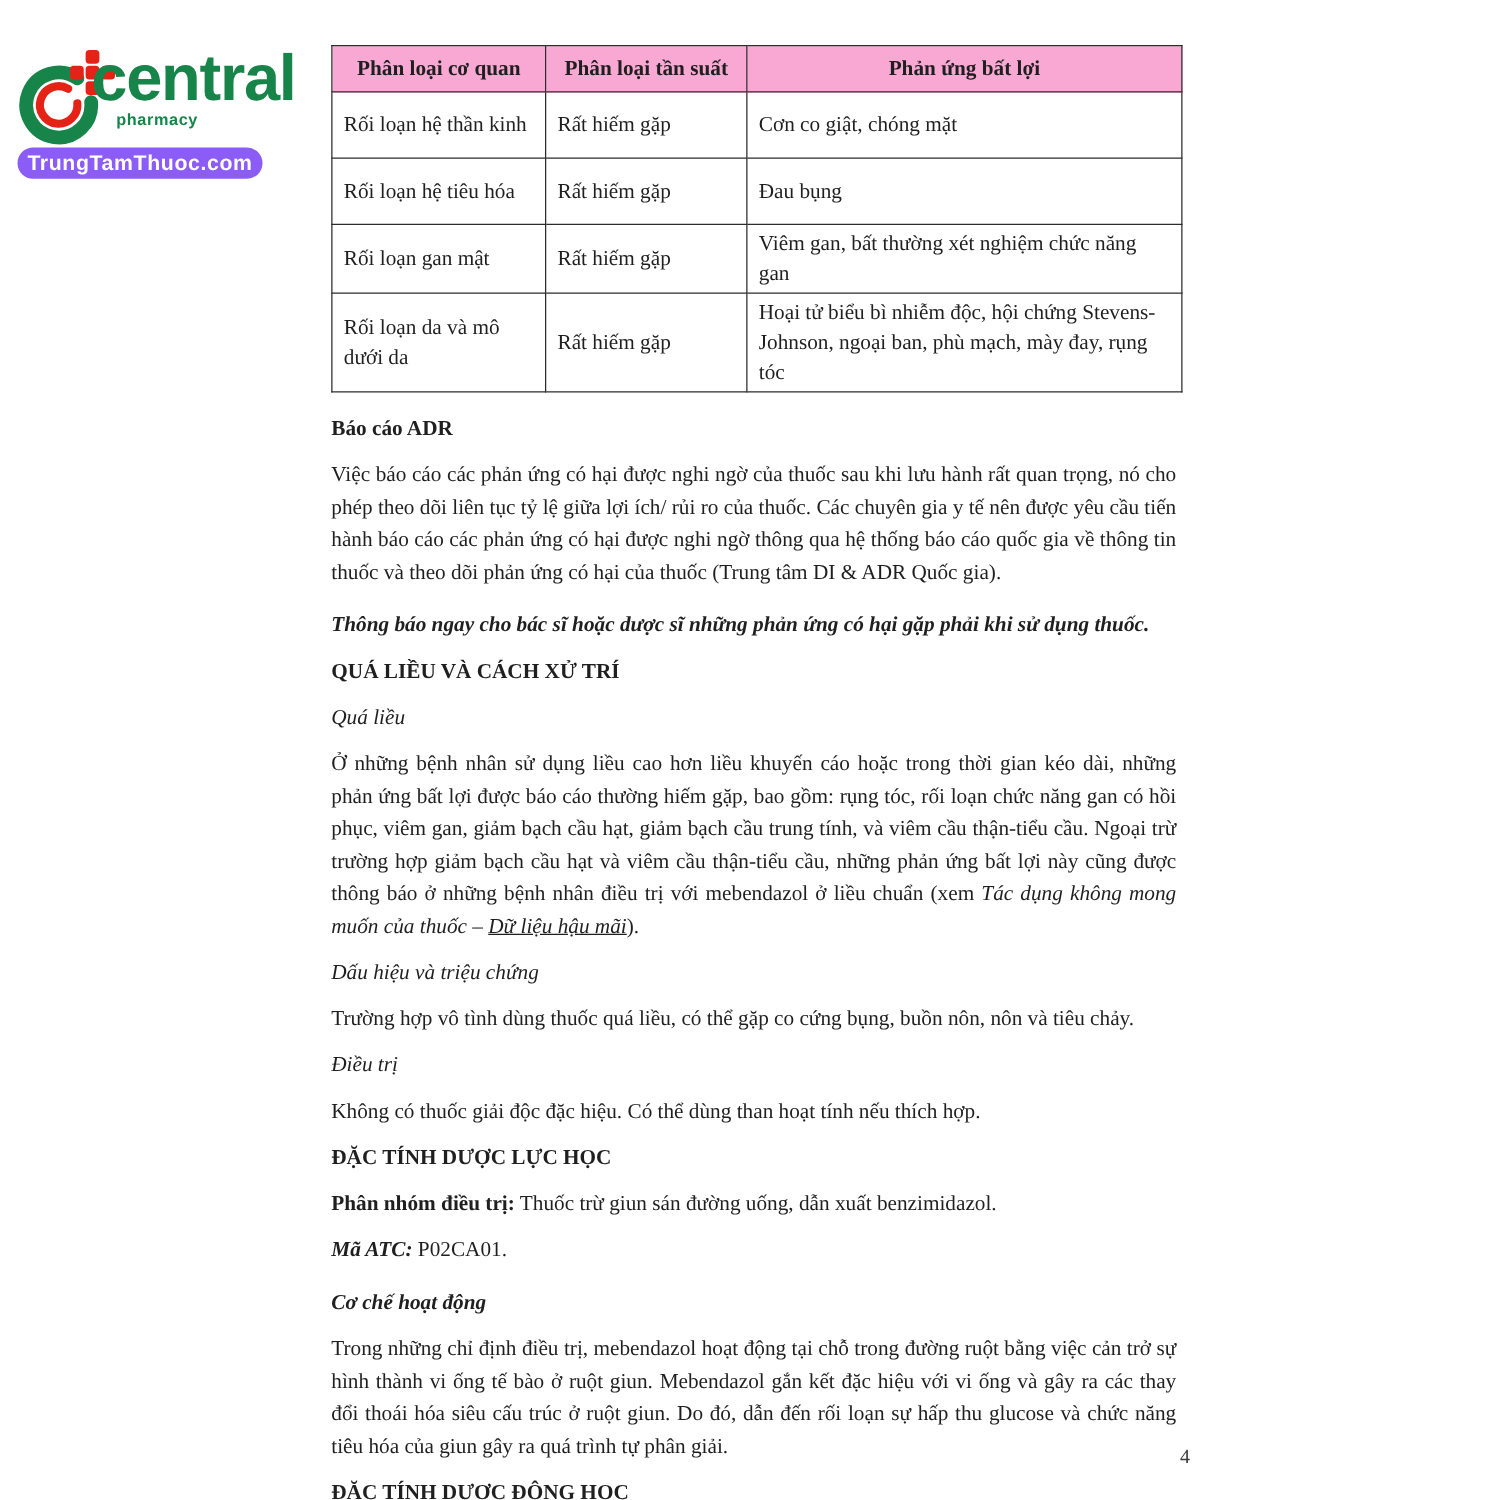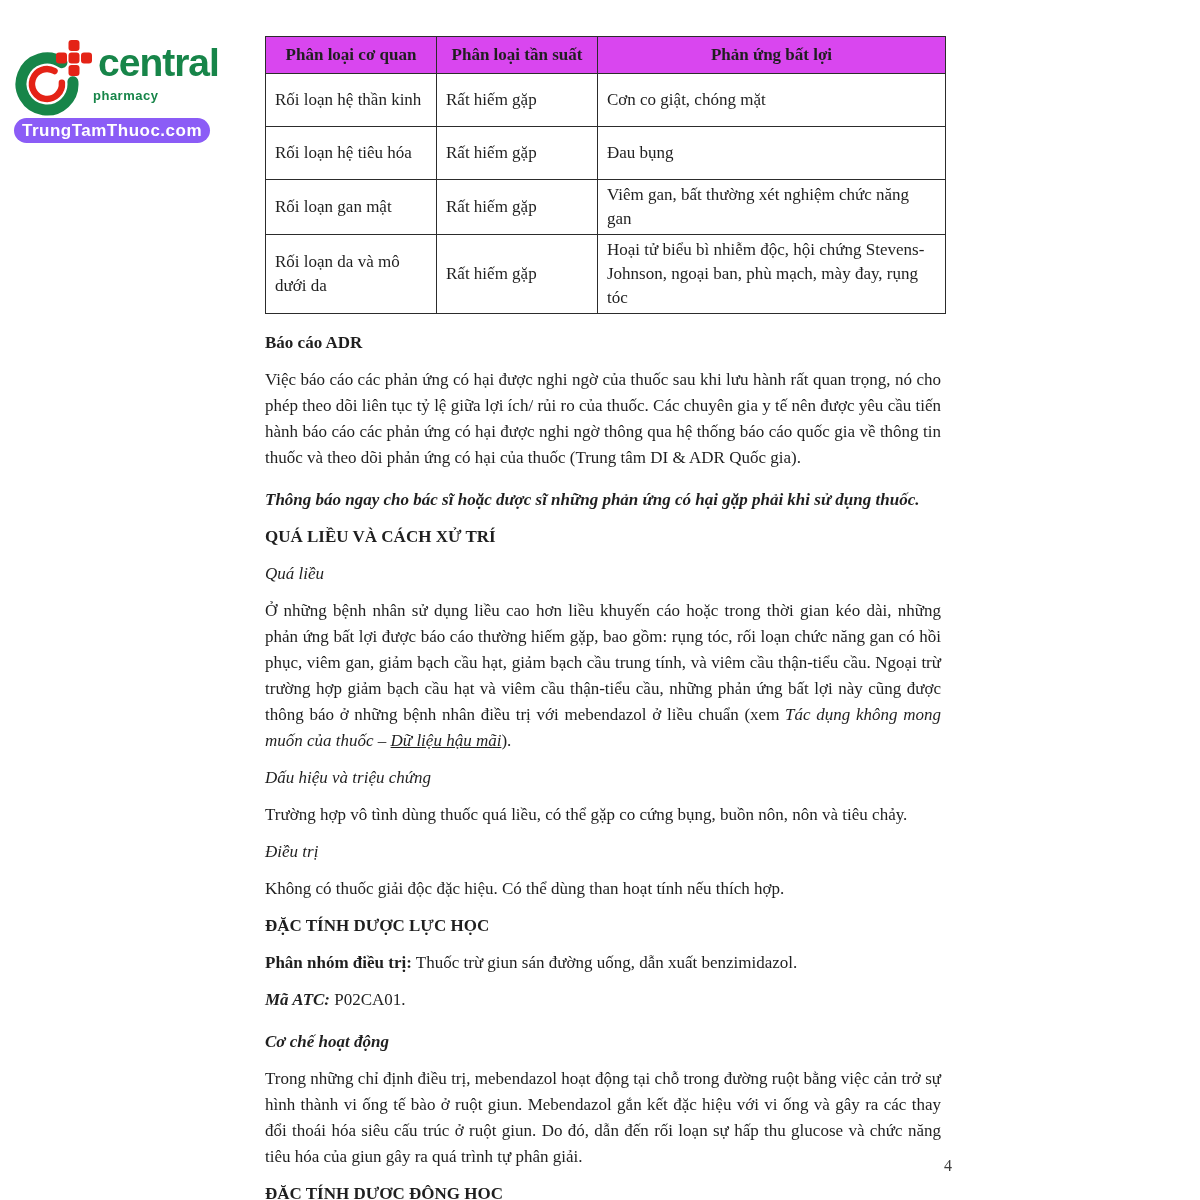--- a/index.html
+++ b/index.html
@@ -5,23 +5,23 @@
   html,body{margin:0;padding:0;}
   body{
     width:1200px;height:1200px;position:relative;background:#ffffff;
     font-family:"Liberation Serif", serif;color:#1f1f1f;overflow:hidden;
   }
 
   
   .logo{position:absolute;left:14px;top:34px;width:215px;height:115px;}
   .logo-ring{position:absolute;left:0px;top:6px;}
   .brand{
-    position:absolute;left:84px;top:8px;
+    position:absolute;left:59px;top:8px;
     font-family:"Liberation Sans", sans-serif;font-weight:bold;
-    font-size:39px;line-height:42px;color:#178549;letter-spacing:-1px;
+    font-size:52px;line-height:42px;color:#178549;letter-spacing:-1px;
   }
   .brand-sub{
     position:absolute;left:79px;top:54px;
     font-family:"Liberation Sans", sans-serif;font-weight:bold;
     font-size:13px;color:#178549;letter-spacing:0.5px;
   }
   .banner{
     position:absolute;left:0px;top:84px;width:196px;height:25px;
     background:#8b5cf6;border-radius:13px;
     display:flex;align-items:center;justify-content:center;
@@ -37,21 +37,21 @@
 
   table.adr{
     border-collapse:collapse;width:681px;margin:0 0 16px 0;
     font-size:17px;line-height:24px;
   }
   table.adr th, table.adr td{
     border:1.7px solid #2c2c2c;padding:3px 9px;vertical-align:middle;
     text-align:left;font-weight:normal;
   }
   table.adr th{
-    text-align:center;font-weight:bold;background:#d946ef;height:30px;
+    text-align:center;font-weight:bold;background:#f9a8d4;height:30px;
   }
   table.adr td.c1{width:152px;}
   table.adr td.c2{width:142px;}
   td.tall{height:46px;}
   td.short{height:30px;}
 
   .h-bold{font-weight:bold;margin:0 0 11px 0;}
   .h-caps{font-weight:bold;margin:2px 0 11px 0;}
   .h-italic{font-style:italic;margin:2px 0 11px 0;}
   .h-bold-italic{font-weight:bold;font-style:italic;margin:16px 0 11px 0;}

